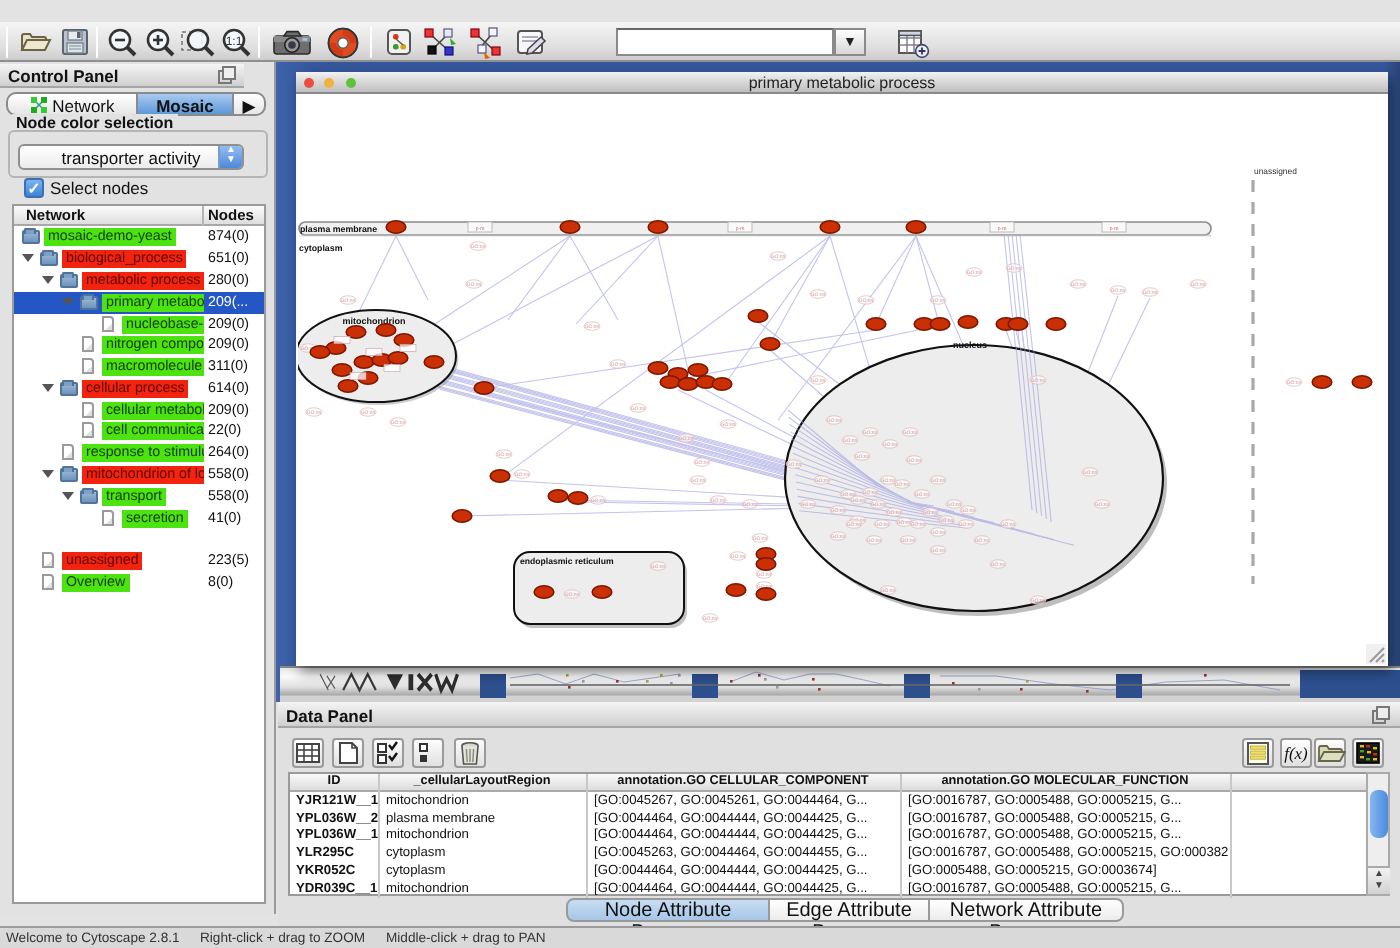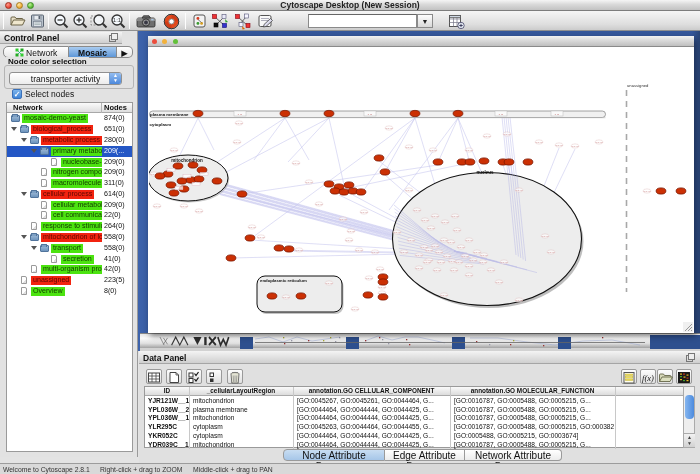--- a/index.html
+++ b/index.html
@@ -88,26 +88,20 @@
 .btab { position:absolute; top:98px; height:12px; border:1px solid #9a9a9a; background:linear-gradient(#ffffff,#ececec); font-size:10px; color:#111; text-align:center; line-height:11px; }
 
 
 #statusbar { left:0; top:463px; width:700px; height:11px; background:#d9d9d9; border-top:1px solid #9c9c9c; font-size:6.8px; color:#333; }
 #statusbar span { position:absolute; top:2px; }
 </style>
 </head>
 <body>
 <div id="root">
 
-  <div id="mactitle" class="abs">
-    <div class="tl" style="left:5px; background:radial-gradient(circle at 35% 30%,#ff9a8a,#ec4d3c 60%,#b33225); border:0.5px solid #a03020;"></div>
-    <div class="tl" style="left:16px; background:radial-gradient(circle at 35% 30%,#ffe9a8,#f2b13c 60%,#c2832a); border:0.5px solid #a87c20;"></div>
-    <div class="tl" style="left:27px; background:radial-gradient(circle at 35% 30%,#c8f0a0,#62c03a 60%,#3f8f28); border:0.5px solid #3f8f28;"></div>
-    <div class="t">Cytoscape Desktop (New Session)</div>
-  </div>
 
   <div id="toolbar" class="abs">
     <div class="tsep" style="left:3px;"></div>
     <div class="tsep" style="left:48px;"></div>
     <div class="tsep" style="left:129px;"></div>
     <div class="tsep" style="left:185px;"></div>
     <div class="ticon" style="left:9px;" id="ic-open"><svg width="17" height="16" viewBox="0 0 17 16">
           <path d="M2 12 L2 5 Q2 4 3 4 L6 4 L7 5.5 L13 5.5 Q14 5.5 14 6.5 L14 7" fill="#e8e0c8" stroke="#6b6346" stroke-width="1"></path>
           <path d="M2 12 L4.5 7 L16 7 L13.5 12 Z" fill="#efe7cd" stroke="#6b6346" stroke-width="1"></path>
         </svg></div>
@@ -306,25 +300,20 @@
       <div class="trow" style="top:139.8px;">
           <div class="tri" style="left:24px;"></div>
           <div class="fold" style="left:33px;"></div>
           <div class="lbl g" style="left:44px; max-width:51px; overflow:hidden; white-space:nowrap;">transport</div>
           <div class="num">558(0)</div>
         </div>
       <div class="trow" style="top:150.5px;">
           <div class="file" style="left:44px;"></div>
           <div class="lbl g" style="left:54px; max-width:41px; overflow:hidden; white-space:nowrap;">secretion</div>
           <div class="num">41(0)</div>
-        </div>
-      <div class="trow" style="top:161.3px;">
-          <div class="file" style="left:24px;"></div>
-          <div class="lbl g" style="left:34px; max-width:61px; overflow:hidden; white-space:nowrap;">multi-organism pro</div>
-          <div class="num">42(0)</div>
         </div>
       <div class="trow" style="top:172.1px;">
           <div class="file" style="left:14px;"></div>
           <div class="lbl r" style="left:24px; max-width:71px; overflow:hidden; white-space:nowrap;">unassigned</div>
           <div class="num">223(5)</div>
         </div>
       <div class="trow" style="top:182.9px;">
           <div class="file" style="left:14px;"></div>
           <div class="lbl g" style="left:24px; max-width:71px; overflow:hidden; white-space:nowrap;">Overview</div>
           <div class="num">8(0)</div>
@@ -378,20 +367,21 @@
       <div class="bsq" style="left:312px;"></div>
       <div class="bsq" style="left:418px;"></div>
       <div class="bsq" style="left:510px; width:50px; top:1px; height:14px;"></div>
         <div style="position:absolute; left:115px; top:8px; width:390px; height:1px; background:#666; opacity:0.8;"></div>
     </div>
     <div id="iwin">
       <div id="iwintitle">
         <div class="tl" style="left:4px; background:#ec4d3c;"></div>
         <div class="tl" style="left:14px; background:#f2b13c;"></div>
         <div class="tl" style="left:25px; background:#62c03a;"></div>
+        <div class="t">primary metabolic process</div>
       </div>
       <svg width="10" height="10" style="position:absolute; right:1px; bottom:1px;">
           <rect x="0" y="0" width="10" height="10" fill="#f0f0f0"></rect>
           <path d="M9 2 L2 9 M9 5 L5 9 M9 8 L8 9" stroke="#999" stroke-width="1" fill="none"></path>
         </svg>
       <div style="position:absolute; left:1px; top:12px;">
         <svg width="544" height="284" viewBox="0 0 544 284" xmlns="http://www.w3.org/2000/svg">
         <g stroke="#9c9ce2" stroke-width="0.55" opacity="0.6">
               <line x1="49.0" y1="70.0" x2="27.0" y2="115.0"></line>
               <line x1="49.0" y1="70.0" x2="65.0" y2="102.0"></line>

